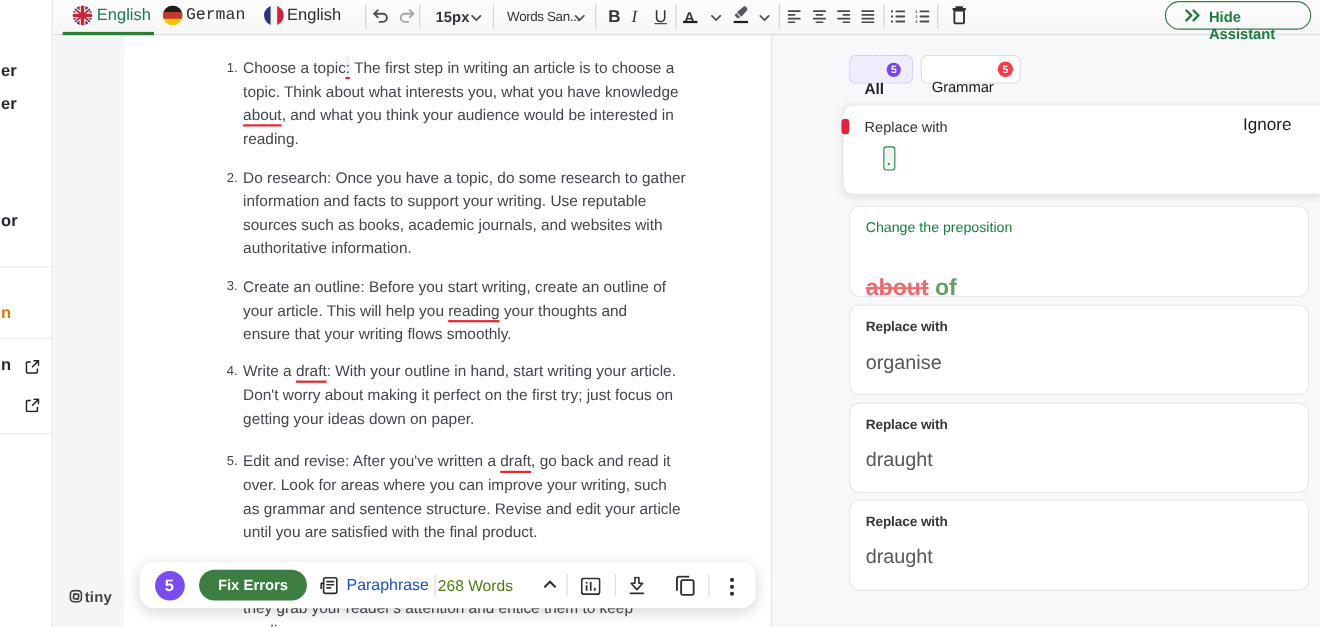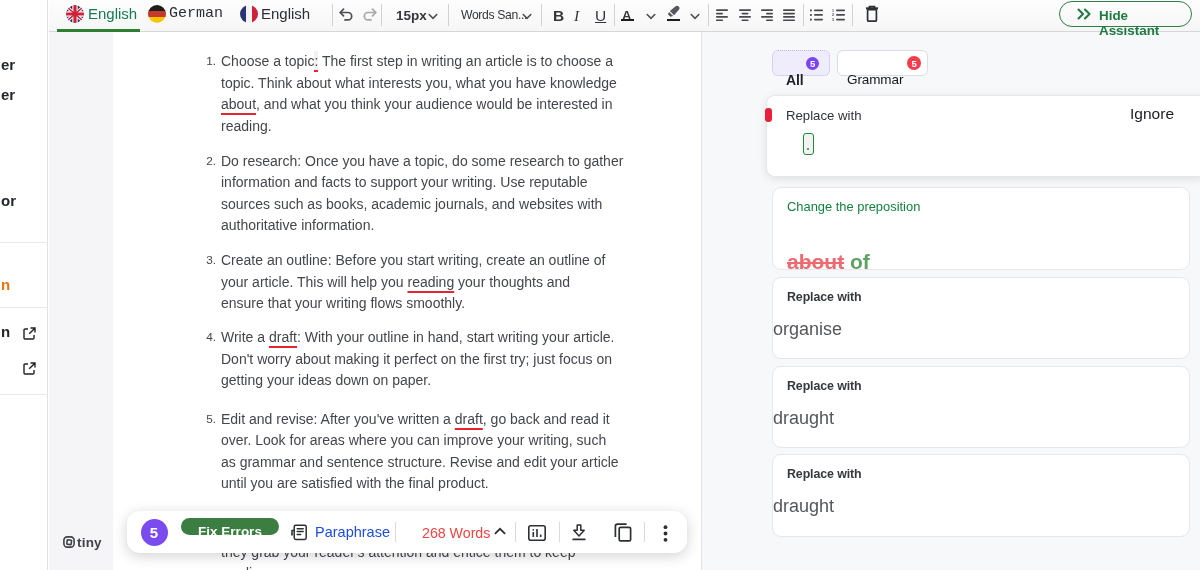--- a/index.html
+++ b/index.html
@@ -35,21 +35,21 @@
 .misdot { background:#f1f1f1; box-shadow:0 -2px 0 #f1f1f1, 0 2px 0 #f1f1f1; text-decoration:underline dotted; text-decoration-color:#e5262d; text-decoration-thickness:2px; text-underline-offset:4px; text-decoration-skip-ink:none; }
 
 
 #assistant { position:absolute; left:701px; top:32px; width:499px; height:538px; background:#f7f8fa; border-left:1px solid #e3e3e7; }
 .chip { position:absolute; top:18px; height:26px; border-radius:6px; font-size:13.5px; font-weight:600; color:#1e2126; white-space:nowrap; letter-spacing:-0.1px; }
 .chip .ct { position:absolute; top:21px;text-align:right; }
 .chip .badge { position:absolute; }
 .badge { border-radius:50%; color:#fff; font-weight:700; display:flex; align-items:center; justify-content:center; }
 .card { position:absolute; background:#fff; border:1px solid #e7e7ea; border-radius:9px; }
 .card .lbl { position:absolute; left:14px; font-size:12.4px; font-weight:600; letter-spacing:-0.1px; color:#35383d; }
-.card .word { position:absolute; left:0; font-size:18px; color:#55575b;text-align:right; }
+.card .word { position:absolute; left:14px; font-size:18px; color:#55575b;text-align:right; }
 
 
 #bbar { position:absolute; left:127px; top:511px; width:560px; height:42px; background:#fff; border-radius:13px; box-shadow:0 3px 14px rgba(0,0,0,0.18); z-index:8; }
 .bdiv { position:absolute; top:11px; width:1px; height:20px; background:#dadade; }
 
 
 #tinylogo { position:absolute; left:63px; top:535px; z-index:4; color:#404347; }
 </style>
 </head>
 <body>
@@ -251,30 +251,30 @@
     </div>
 
     <div class="card" style="left:70px; top:422px; width:418px; height:83px;">
       <div class="lbl" style="top:12px;">Replace with</div>
       <div class="word" style="top:41px;">draught</div>
     </div>
   </div>
 
   <div id="bbar">
     <div class="badge" style="position:absolute; left:13.5px; top:7.5px; width:27px; height:27px; background:#7a4cf0; font-size:15px;">5</div>
-    <div class="abs" style="left:54px; top:7px; width:98px; height:17px; background:#3c7d41; border-radius:14px; color:#fff; font-size:13.5px; font-weight:bold; text-align:center; line-height:28px;">Fix Errors</div>
+    <div class="abs" style="left:54px; top:7px; width:98px; height:28px; background:#3c7d41; border-radius:14px; color:#fff; font-size:13.5px; font-weight:bold; text-align:center; line-height:28px;">Fix Errors</div>
     <svg class="abs" style="left:164px; top:13px;" width="17" height="17" viewBox="0 0 17 17" fill="none" stroke="#2c2f33" stroke-width="1.5" stroke-linejoin="round">
         <rect x="3.2" y="1.2" width="12" height="14.2" rx="1.6"></rect>
         <path d="M6.2 4.8 h6 M6.2 7.6 h6 M6.2 10.4 h3.4" stroke-linecap="round"></path>
         <path d="M3.2 6.4 H1 v4.6" stroke-linecap="round"></path>
         <path d="M0 9.4 L1 11 L2 9.4" fill="#2c2f33" stroke="none"></path>
       </svg>
     <span class="abs" style="left:188px; top:13px; font-size:14.5px; color:#1d4ed8;">Paraphrase</span>
     <div class="bdiv" style="left:268px;"></div>
-    <span class="abs" style="left:295px; top:13.5px; font-size:14.2px; color:#ef4444;">268 Words</span>
+    <span class="abs" style="left:271px; top:13.5px; font-size:14.2px; color:#4d7c0f;">268 Words</span>
     <svg class="abs" style="left:367px; top:16px;" width="12" height="8" viewBox="0 0 12 8" fill="none" stroke="#2c2f33" stroke-width="1.8" stroke-linecap="round">
         <path d="M1.4 6.4 L6 1.8 L10.6 6.4"></path>
       </svg>
     <div class="bdiv" style="left:388px;"></div>
     <svg class="abs" style="left:401px; top:14px;" width="18" height="16" viewBox="0 0 18 16" fill="none" stroke="#2c2f33" stroke-width="1.6">
         <rect x="0.8" y="0.8" width="16.4" height="14.4" rx="2"></rect>
         <path d="M5.3 12 V7 M9 12 V4 M12.7 12 V9.4"></path>
         <circle cx="5.3" cy="4.8" r="0.9" fill="#2c2f33" stroke="none"></circle>
       </svg>
     <div class="bdiv" style="left:432px;"></div>

